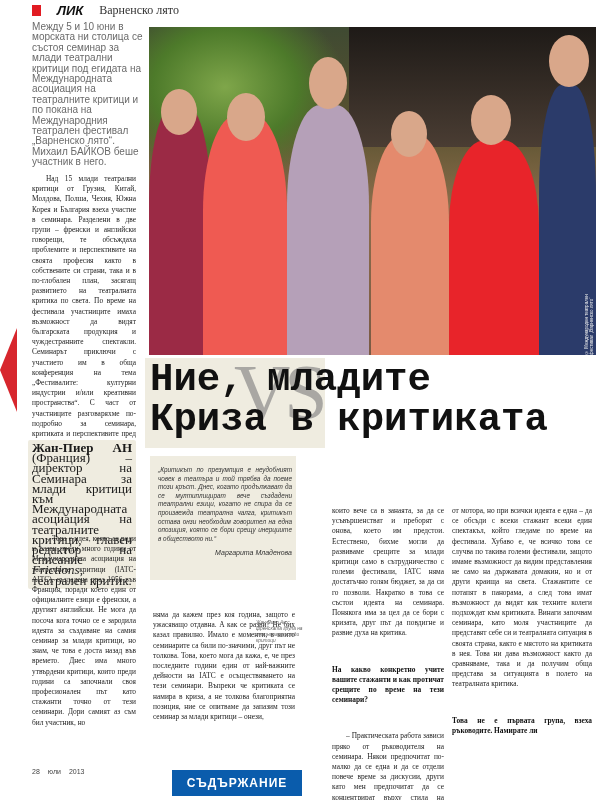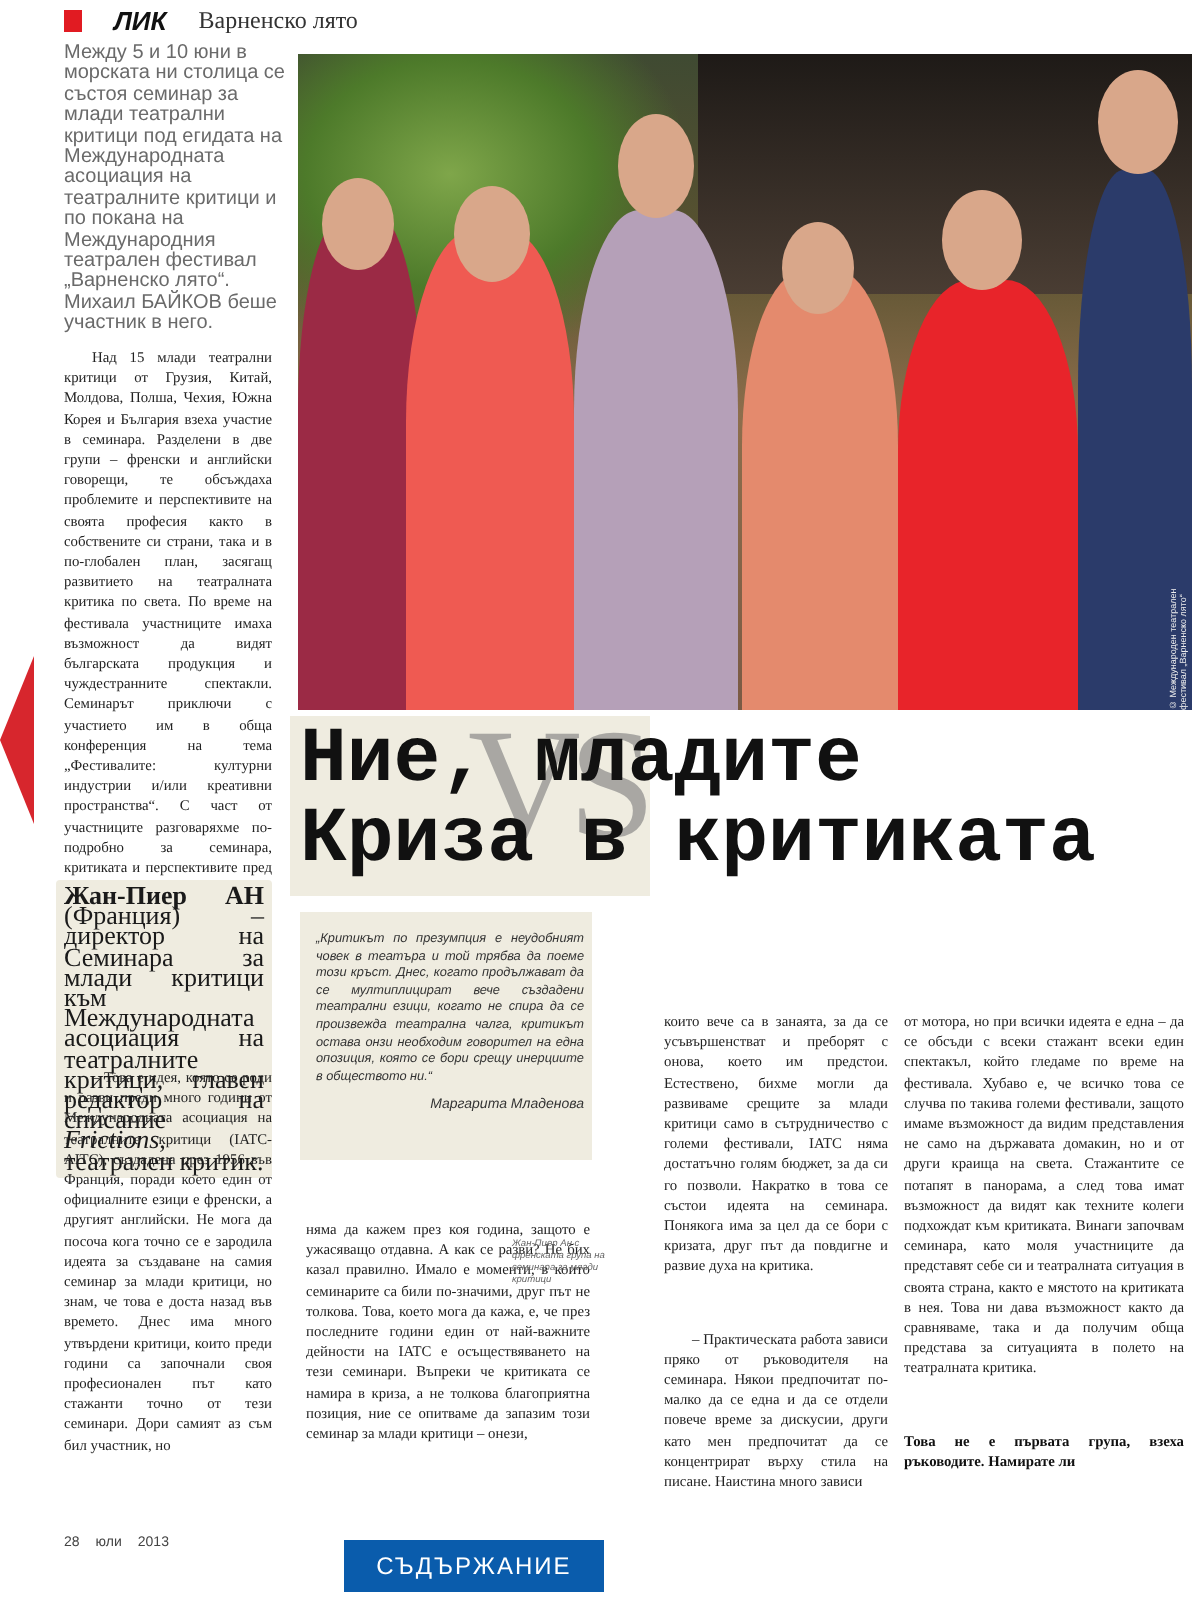--- a/index.html
+++ b/index.html
@@ -38,21 +38,21 @@
 
     .quote { position: absolute; left: 150px; top: 456px; width: 146px; height: 124px; background: #efece0; padding: 10px 4px 4px 8px; font-family: "Liberation Sans", sans-serif; font-style: italic; font-size: 6.4px; line-height: 8.6px; color: #333; text-align: justify; }
     .quote .qa { display: block; text-align: right; margin-top: 6px; font-size: 7px; }
 
     .col2 { left: 153px; top: 584px; width: 142px; }
     .caption { position: absolute; left: 256px; top: 620px; width: 52px; font-family: "Liberation Sans", sans-serif; font-style: italic; font-size: 4.8px; line-height: 6px; color: #666; }
 
     .col3 { left: 332px; top: 480px; width: 112px; }
     .col4 { left: 452px; top: 480px; width: 140px; }
 
-    .toc { position: absolute; left: 172px; top: 770px; width: 130px; height: 26px; background: #0a5cac; display: flex; align-items: center; justify-content: center; font-family: "Liberation Sans", sans-serif; font-weight: normal; font-size: 12px; color: #ffffff; letter-spacing: 1px; cursor: pointer; }
+    .toc { position: absolute; left: 172px; top: 770px; width: 130px; height: 26px; background: #0a5cac; display: flex; align-items: center; justify-content: center; font-family: "Liberation Sans", sans-serif; font-weight: bold; font-size: 12px; color: #ffffff; letter-spacing: 1px; cursor: pointer; }
 
     .folio { position: absolute; left: 32px; top: 768px; font-family: "Liberation Sans", sans-serif; font-size: 7px; color: #444; display: flex; gap: 8px; }
   </style>
 </head>
 <body>
 
 <div class="header">
   <span class="square"></span>
   <span class="brand">ЛИК</span>
   <span class="section">Варненско лято</span>
@@ -105,20 +105,21 @@
   <span class="qa">Маргарита Младенова</span>
 </div>
 
 <div class="col col2">
   <p style="text-indent:0">няма да кажем през коя година, защото е ужасяващо отдавна. А как се разви? Не бих казал правилно. Имало е моменти, в които семинарите са били по-значими, друг път не толкова. Това, което мога да кажа, е, че през последните години един от най-важните дейности на IATC е осъществяването на тези семинари. Въпреки че критиката се намира в криза, а не толкова благоприятна позиция, ние се опитваме да запазим този семинар за млади критици – онези,</p>
 </div>
 <div class="caption">Жан-Пиер Ан с френската група на семинара за млади критици</div>
 
 <div class="col col3">
   <p style="text-indent:0">които вече са в занаята, за да се усъвършенстват и преборят с онова, което им предстои. Естествено, бихме могли да развиваме срещите за млади критици само в сътрудничество с големи фестивали, IATC няма достатъчно голям бюджет, за да си го позволи. Накратко в това се състои идеята на семинара. Понякога има за цел да се бори с кризата, друг път да повдигне и развие духа на критика.</p>
+  <p class="q">На какво конкретно учите вашите стажанти и как протичат срещите по време на тези семинари?</p>
   <p>– Практическата работа зависи пряко от ръководителя на семинара. Някои предпочитат по-малко да се една и да се отдели повече време за дискусии, други като мен предпочитат да се концентрират върху стила на писане. Наистина много зависи</p>
 </div>
 
 <div class="col col4">
   <p style="text-indent:0">от моторa, но при всички идеята е една – да се обсъди с всеки стажант всеки един спектакъл, който гледаме по време на фестивала. Хубаво е, че всичко това се случва по такива големи фестивали, защото имаме възможност да видим представления не само на държавата домакин, но и от други краища на света. Стажантите се потапят в панорама, а след това имат възможност да видят как техните колеги подхождат към критиката. Винаги започвам семинара, като моля участниците да представят себе си и театралната ситуация в своята страна, както е мястото на критиката в нея. Това ни дава възможност както да сравняваме, така и да получим обща представа за ситуацията в полето на театралната критика.</p>
   <p class="q">Това не е първата група, взеха ръководите. Намирате ли</p>
 </div>
 
 <div class="folio">
   <span>28</span>

